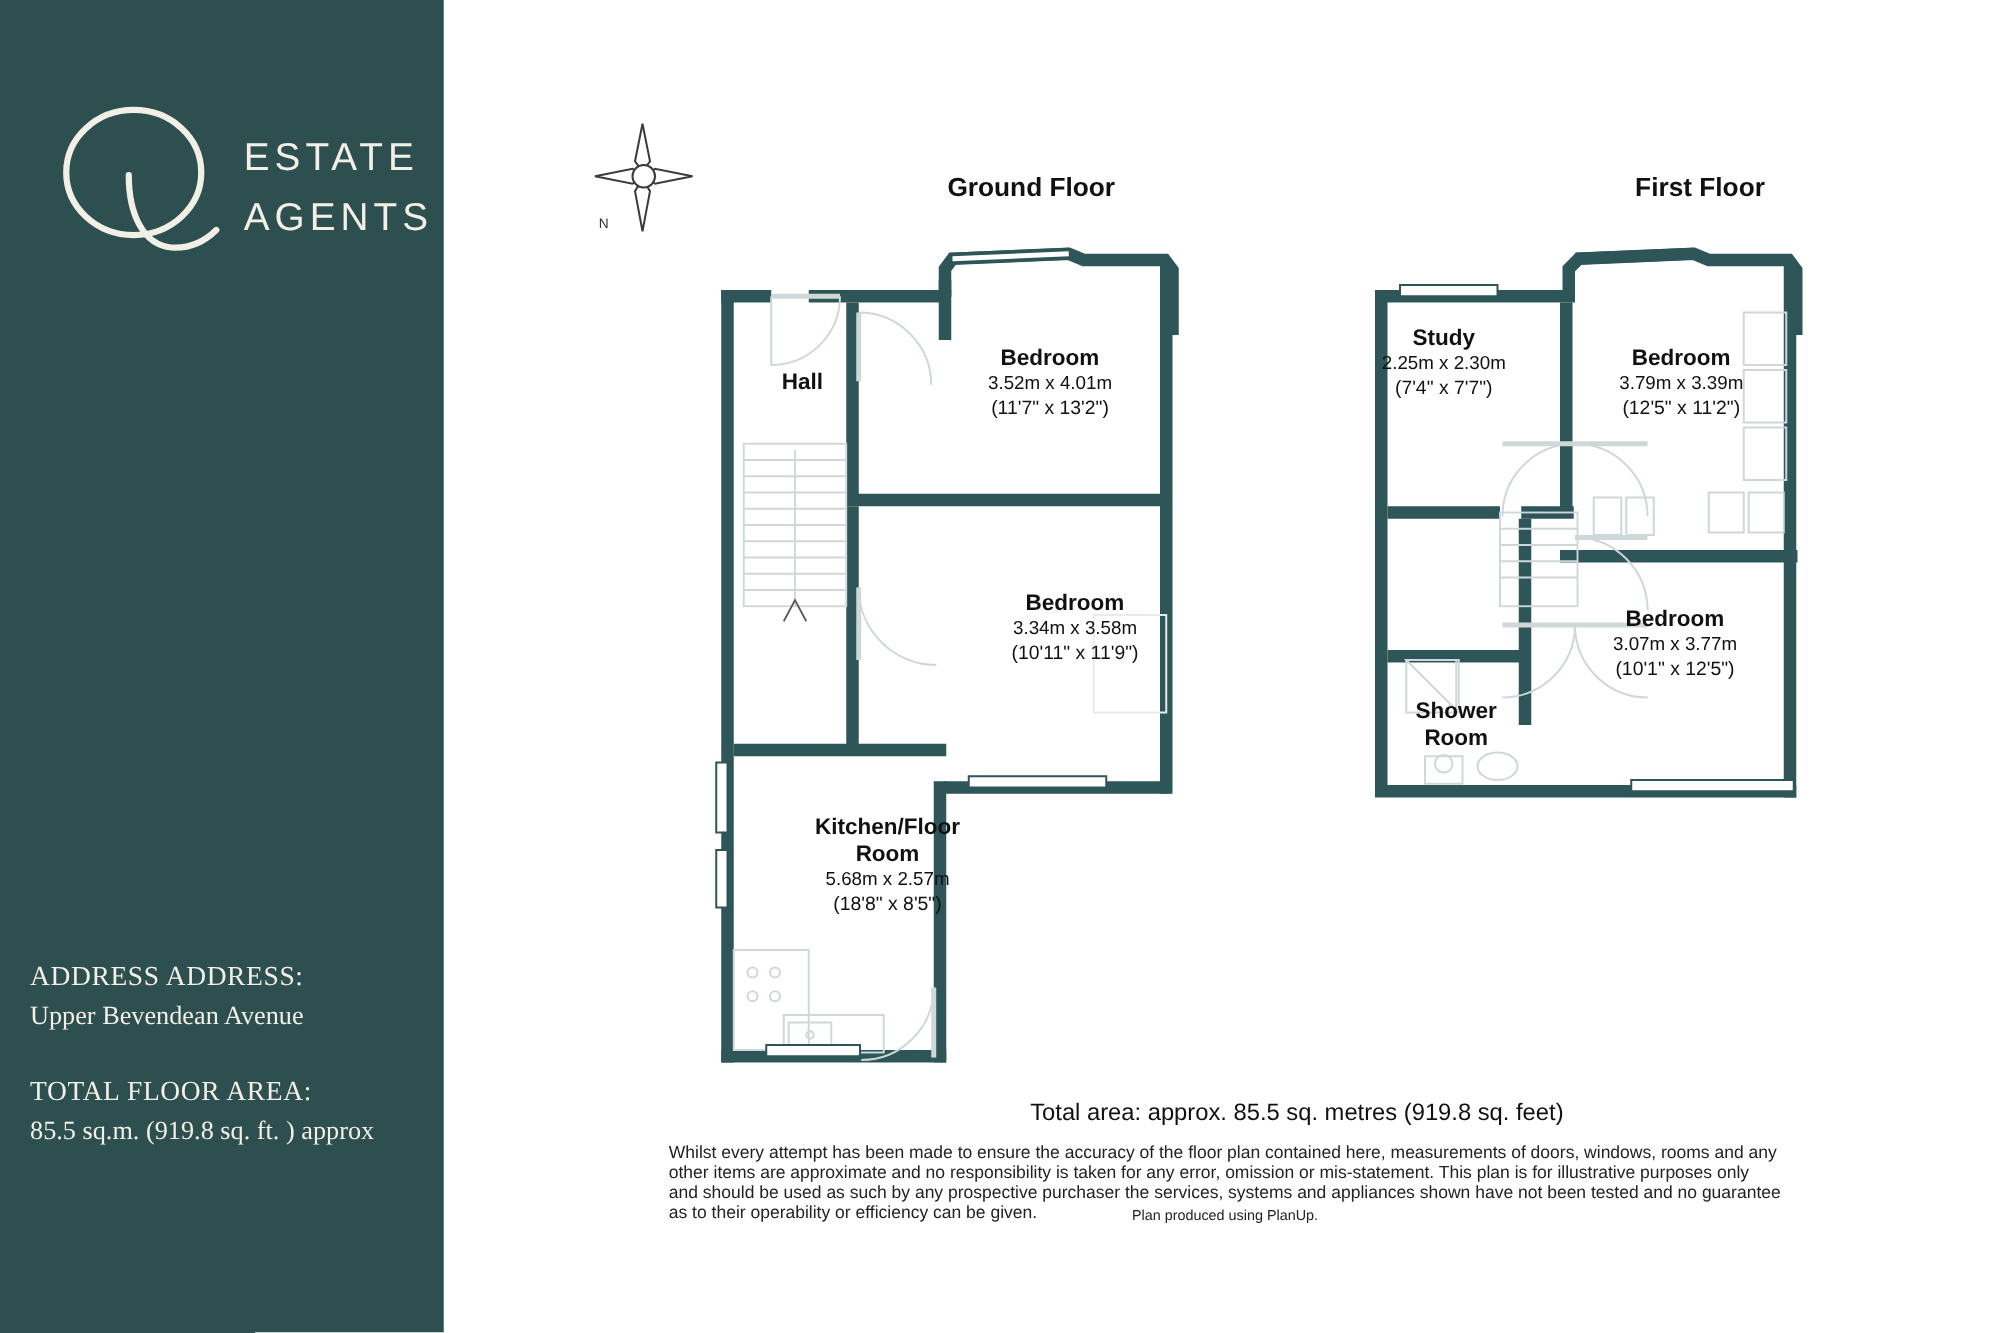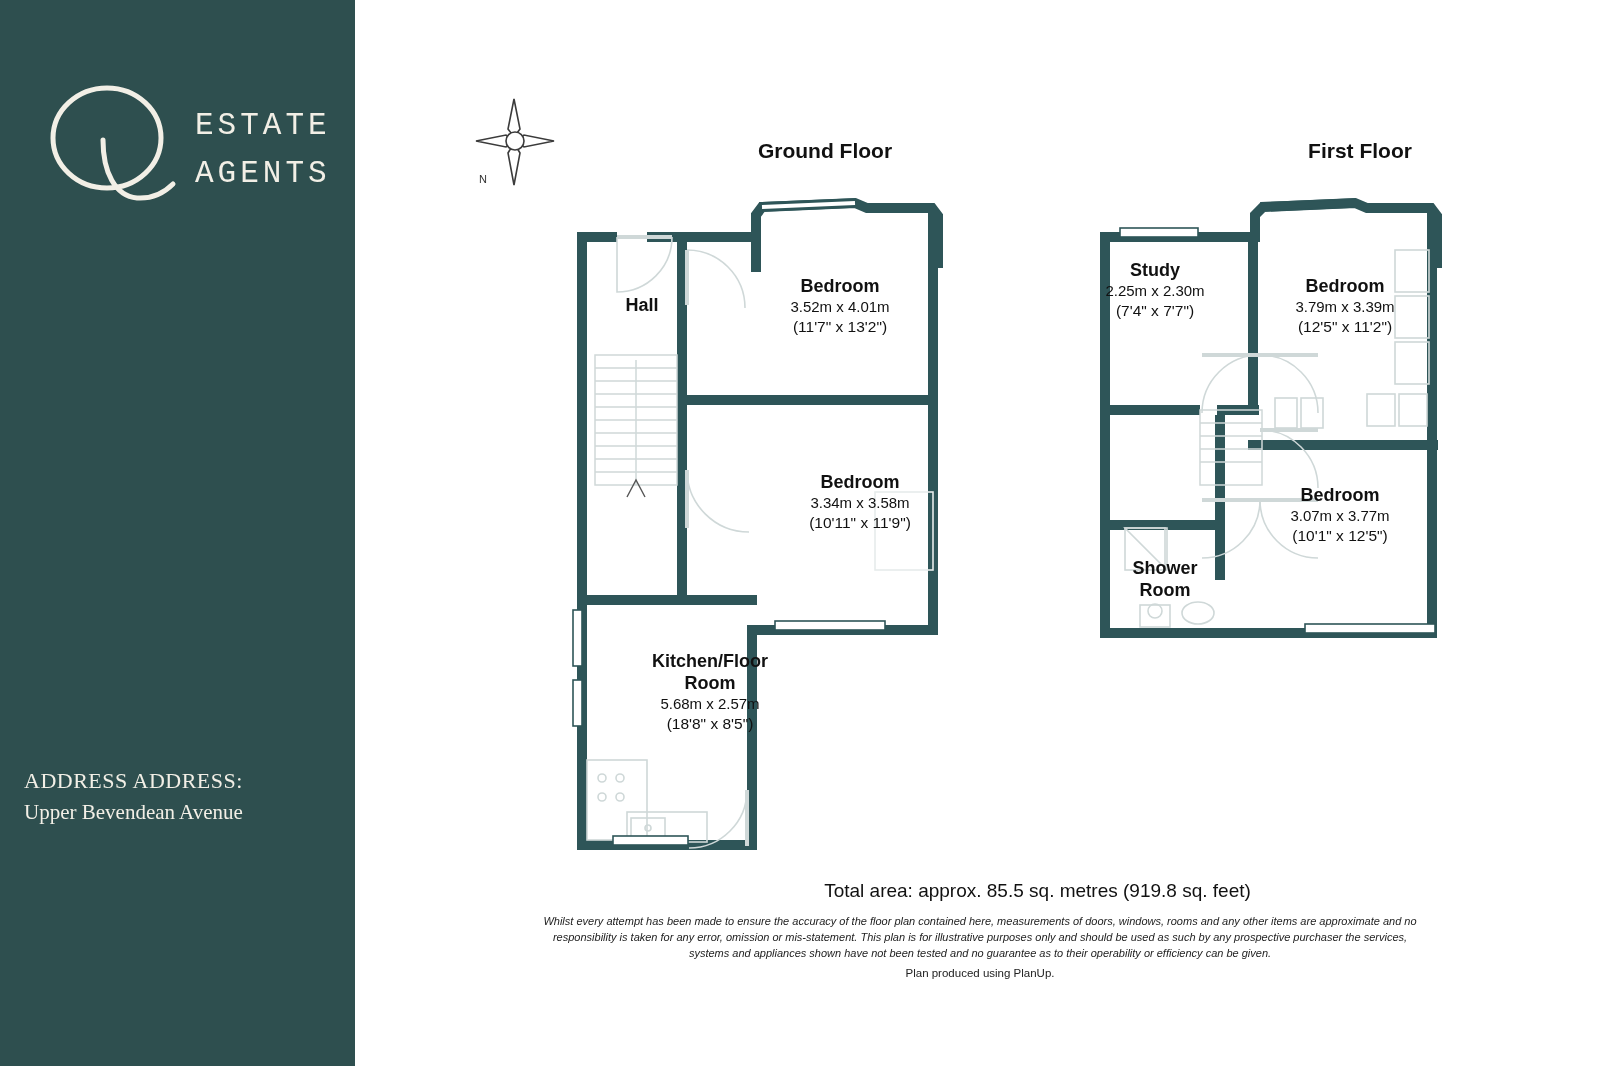--- a/index.html
+++ b/index.html
@@ -18,21 +18,21 @@
   #logo-mark{
     position:absolute;left:45px;top:80px;width:260px;height:140px;
   }
   #logo-q{
     position:absolute;left:0;top:0;width:135px;height:130px;
   }
   #logo-q svg{display:block;}
   #logo-words{
     position:absolute;left:150px;top:22px;
     color:#f2efe6;
-    font-family:Liberation Mono, monospace;
+    font-family:Liberation Sans, sans-serif;
     font-size:31px;
     letter-spacing:4px;
     line-height:48px;
   }
   #address-block{
     position:absolute;left:24px;top:768px;width:320px;
     color:#f2efe6;
     font-family:"Liberation Serif", serif;
   }
   #address-block .lbl{font-size:22px;letter-spacing:.5px;}
@@ -70,22 +70,22 @@
   .room-label .nm{font-size:18px;font-weight:bold;line-height:22px;}
   .room-label .d1{font-size:15px;line-height:20px;}
   .room-label .d2{font-size:15.5px;line-height:20px;}
 
   
   #total-area{
     position:absolute;left:0;top:880px;width:1365px;text-align:center;
     font-size:19px;color:#111;
   }
   #disclaimer{
-    position:absolute;left:180px;top:913px;width:890px;text-align:center;
-    font-size:11px;color:#222;line-height:16px;font-style:italic;
+    position:absolute;left:180px;top:913px;width:890px;text-align:left;
+    font-size:14px;color:#222;line-height:16px;
   }
   #produced{
     position:absolute;left:180px;top:967px;width:890px;text-align:center;
     font-size:11.5px;color:#222;
   }
 
   
   #plan-svg{position:absolute;left:0;top:0;width:1245px;height:1066px;}
 </style>
 </head>
@@ -104,20 +104,24 @@
       <div>ESTATE</div>
       <div>AGENTS</div>
     </div>
   </div>
 
   <div id="address-block">
     <div class="lbl">ADDRESS ADDRESS:</div>
     <div class="val">Upper Bevendean Avenue</div>
   </div>
 
+  <div id="area-block">
+    <div class="lbl">TOTAL FLOOR AREA:</div>
+    <div class="val">85.5 sq.m. (919.8 sq. ft. ) approx</div>
+  </div>
 </div>
 
 <div id="plan-area">
 
   <div id="compass">
     <svg viewBox="0 0 90 100" width="90" height="100" aria-hidden="true">
       <g fill="none" stroke="#3b3b3b" stroke-width="1.6">
         <path d="M44 4 L50 34 L44 42 L38 34 Z" fill="#ffffff"></path>
         <path d="M44 90 L50 58 L44 48 L38 58 Z" fill="#ffffff"></path>
         <path d="M6 46 L36 40 L44 46 L36 52 Z" fill="#ffffff"></path>

